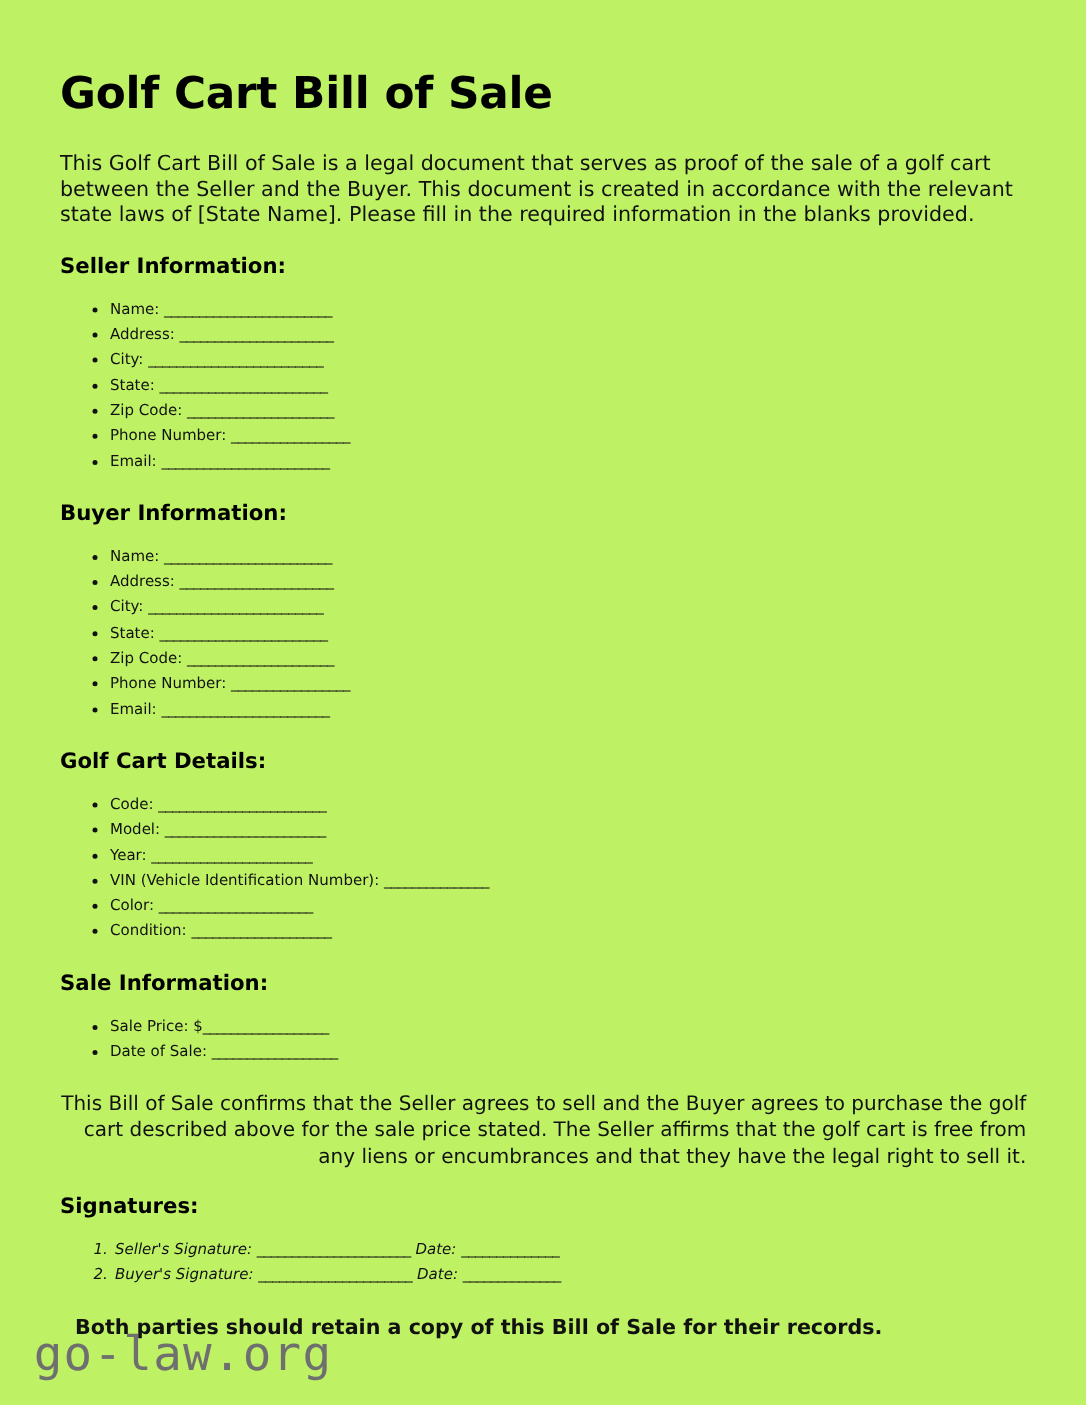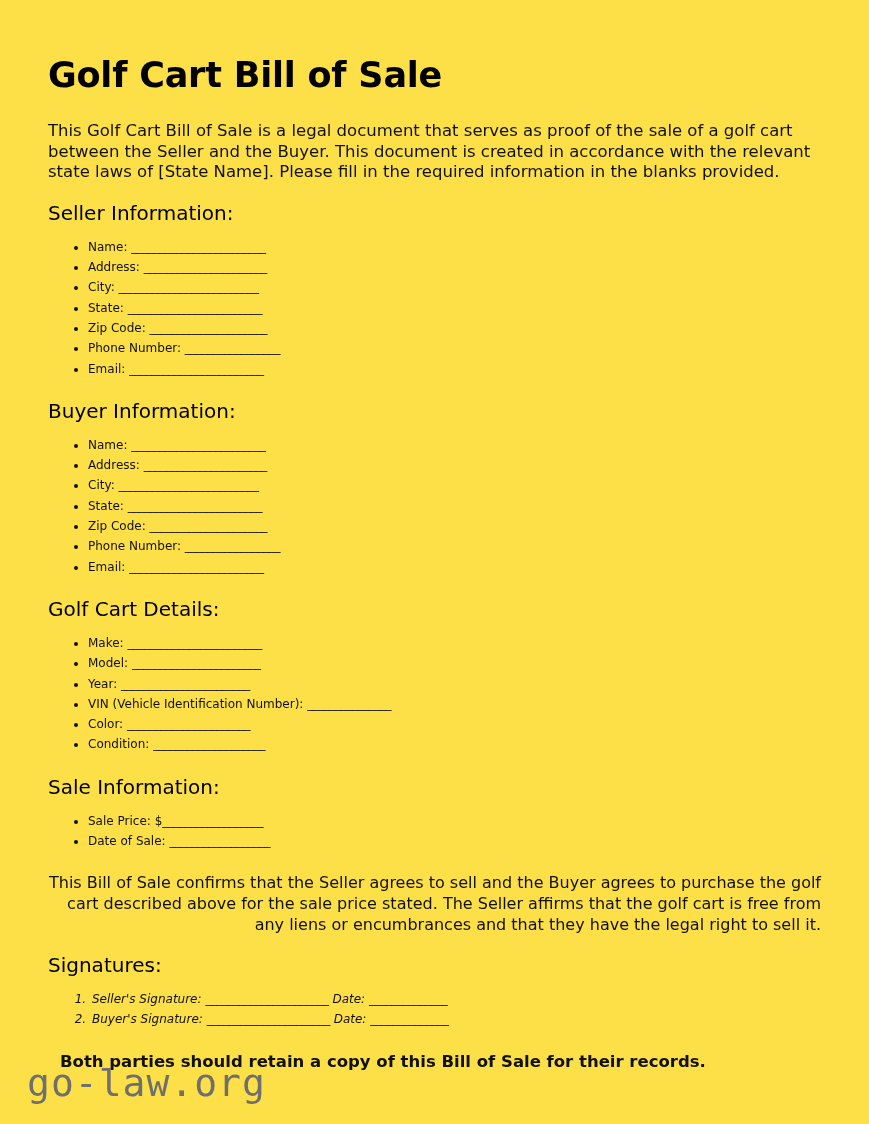--- a/index.html
+++ b/index.html
@@ -16,21 +16,21 @@
     color: #000000;
     -webkit-font-smoothing: antialiased;
   }
 
   .page {
     position: absolute;
     left: 0;
     top: 0;
     width: 869px;
     height: 1124px;
-    background: #fde047;
+    background: #bef264;
   }
 
   .content {
     position: absolute;
     left: 48px;
     top: 55px;
     width: 773px;
   }
 
   .doc-title {
@@ -43,22 +43,22 @@
   }
 
   .para {
     font-size: 16.5px;
     line-height: 20.6px;
     margin: 16px 0 20px 0;
     color: #111111;
   }
 
   .section-heading {
-    font-size: 20px;
-    font-weight: normal;
+    font-size: 17px;
+    font-weight: bold;
     line-height: 20px;
     margin: 0 0 14px 0;
     color: #000000;
   }
 
   ul.fields {
     list-style: disc;
     margin: 0 0 22px 0;
     padding: 0 0 0 40px;
   }
@@ -139,21 +139,21 @@
       <li><span>Address: </span><span class="blank">______________________</span></li>
       <li><span>City: </span><span class="blank">_________________________</span></li>
       <li><span>State: </span><span class="blank">________________________</span></li>
       <li><span>Zip Code: </span><span class="blank">_____________________</span></li>
       <li><span>Phone Number: </span><span class="blank">_________________</span></li>
       <li><span>Email: </span><span class="blank">________________________</span></li>
     </ul>
 
     <h2 class="section-heading">Golf Cart Details:</h2>
     <ul class="fields">
-      <li><span>Make: </span><span class="blank">________________________</span></li>
+      <li><span>Code: </span><span class="blank">________________________</span></li>
       <li><span>Model: </span><span class="blank">_______________________</span></li>
       <li><span>Year: </span><span class="blank">_______________________</span></li>
       <li><span>VIN (Vehicle Identification Number): </span><span class="blank">_______________</span></li>
       <li><span>Color: </span><span class="blank">______________________</span></li>
       <li><span>Condition: </span><span class="blank">____________________</span></li>
     </ul>
 
     <h2 class="section-heading">Sale Information:</h2>
     <ul class="fields">
       <li><span>Sale Price: $</span><span class="blank">__________________</span></li>

